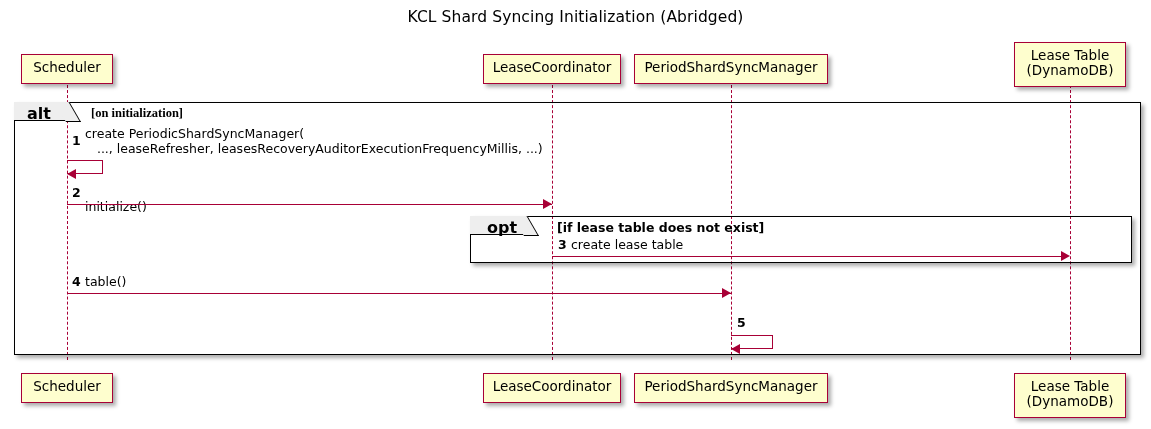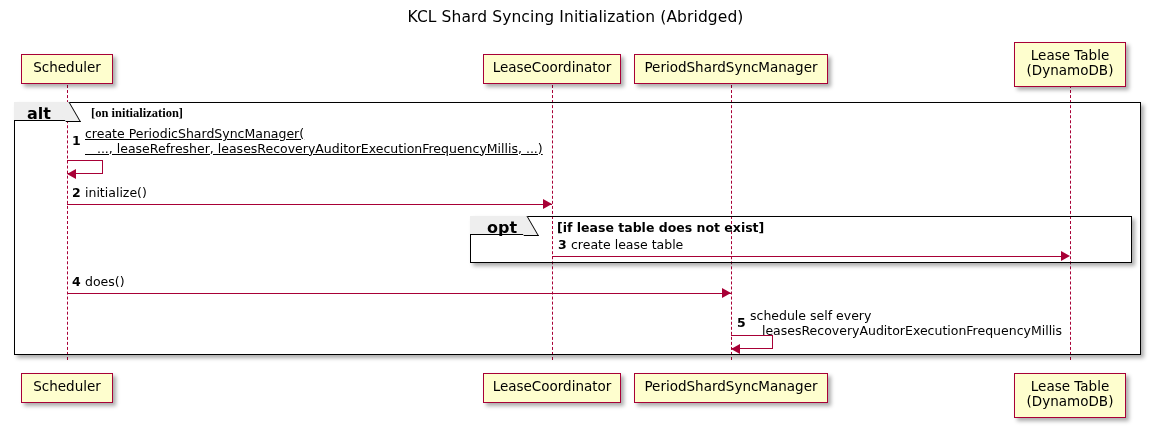--- a/index.html
+++ b/index.html
@@ -150,50 +150,48 @@
   <div class="lifeline" style="left:1070px; top:85px; height:275px;"></div>
 
   <div class="fragment" style="left:14px; top:102px; width:1127px; height:253px;">
     <div class="frag-tab" style="width:52px;"></div>
     <div class="frag-tab-skew" style="left:51px;"></div>
   </div>
   <div class="frag-label" style="left:27px; top:106px;">alt</div>
   <div class="frag-cond" style="left:91px; top:106px;font-family:Liberation Serif, serif;">[on initialization]</div>
 
   <div class="msg-num" style="left:72px; top:134px;">1</div>
-  <div class="msg-label" style="left:85px; top:127px;text-decoration:underline;">create PeriodicShardSyncManager(
+  <div class="msg-label" style="left:85px; top:127px;">create PeriodicShardSyncManager(
    ..., leaseRefresher, leasesRecoveryAuditorExecutionFrequencyMillis, ...)</div>
   <div class="self-loop" style="left:67px; top:160px; width:36px; height:14px;"></div>
   <div class="msg-head left" style="left:67px; top:169px;"></div>
 
   <div class="msg-num" style="left:72px; top:186px;">2</div>
-  <div class="msg-label" style="left:85px; top:186px;">initialize()</div>
+  <div class="msg-label" style="left:85px; top:200px;">initialize()</div>
   <div class="msg-line" style="left:67px; top:204px; width:485px;"></div>
   <div class="msg-head right" style="left:543px; top:199px;"></div>
 
   <div class="fragment" style="left:470px; top:216px; width:662px; height:47px;">
     <div class="frag-tab" style="width:54px;"></div>
     <div class="frag-tab-skew" style="left:53px;"></div>
   </div>
   <div class="frag-label" style="left:487px; top:220px;text-align:right;">opt</div>
   <div class="frag-cond" style="left:557px; top:220px;">[if lease table does not exist]</div>
 
   <div class="msg-num" style="left:558px; top:238px;">3</div>
   <div class="msg-label" style="left:571px; top:238px;">create lease table</div>
   <div class="msg-line" style="left:552px; top:256px; width:509px;"></div>
   <div class="msg-head right" style="left:1061px; top:251px;"></div>
 
   <div class="msg-num" style="left:72px; top:275px;">4</div>
-  <div class="msg-label" style="left:85px; top:275px;">does()</div>
+  <div class="msg-label" style="left:85px; top:275px;">table()</div>
   <div class="msg-line" style="left:67px; top:293px; width:664px;"></div>
   <div class="msg-head right" style="left:722px; top:288px;"></div>
 
   <div class="msg-num" style="left:737px; top:316px;">5</div>
-  <div class="msg-label" style="left:750px; top:309px;">schedule self every
-   leasesRecoveryAuditorExecutionFrequencyMillis</div>
   <div class="self-loop" style="left:731px; top:335px; width:42px; height:14px;"></div>
   <div class="msg-head left" style="left:731px; top:344px;"></div>
 
   <div class="participant" style="left:21px; top:54px; width:92px; height:30px;">Scheduler</div>
   <div class="participant" style="left:483px; top:54px; width:138px; height:30px;">LeaseCoordinator</div>
   <div class="participant" style="left:634px; top:54px; width:194px; height:30px;">PeriodShardSyncManager</div>
   <div class="participant" style="left:1014px; top:42px; width:112px; height:45px;">Lease Table
 (DynamoDB)</div>
 
   <div class="participant" style="left:21px; top:373px; width:92px; height:30px;">Scheduler</div>

